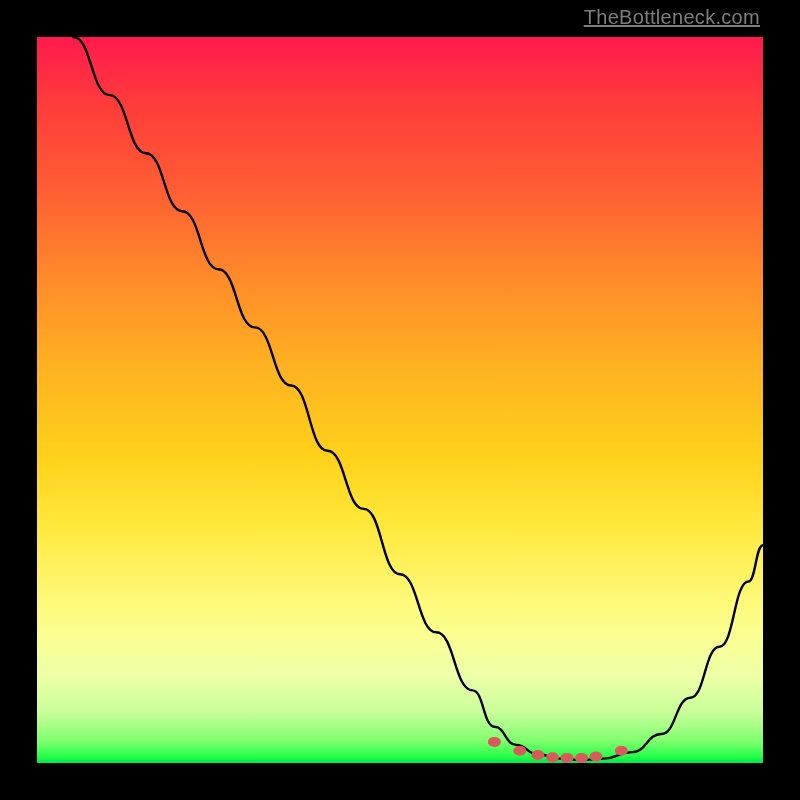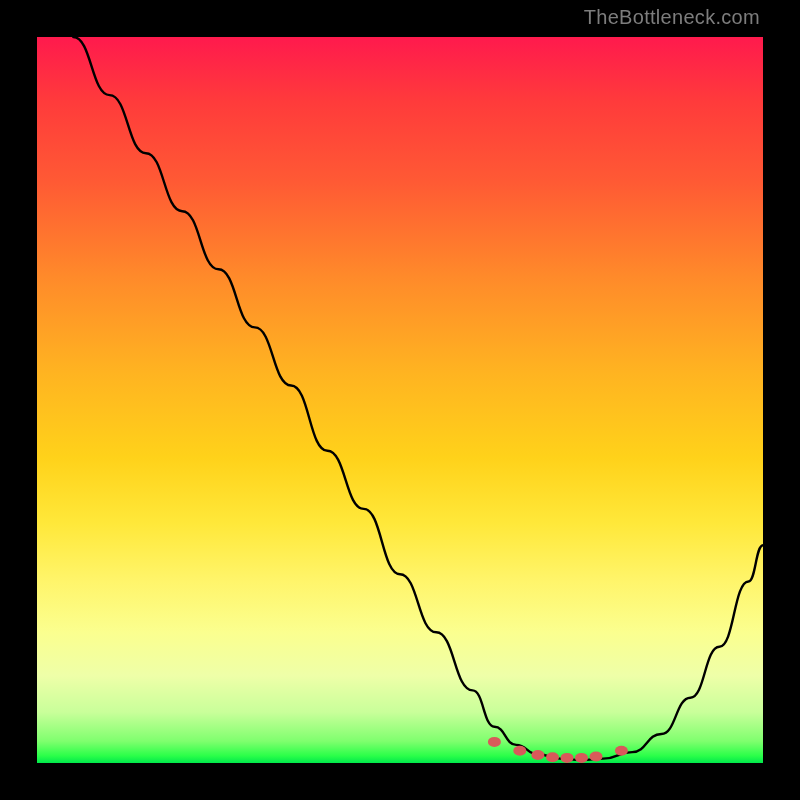--- a/index.html
+++ b/index.html
@@ -40,20 +40,21 @@
     );
   }
   .attribution {
     position: absolute;
     top: 6px;
     right: 40px;
     color: #7d7d7d;
     font-size: 20px;
     font-weight: 500;
     letter-spacing: 0.3px;
+    text-decoration: underline;
   }
   svg.curve {
     position: absolute;
     left: 0;
     top: 0;
     width: 726px;
     height: 726px;
     overflow: visible;
   }
   .curve-path {

